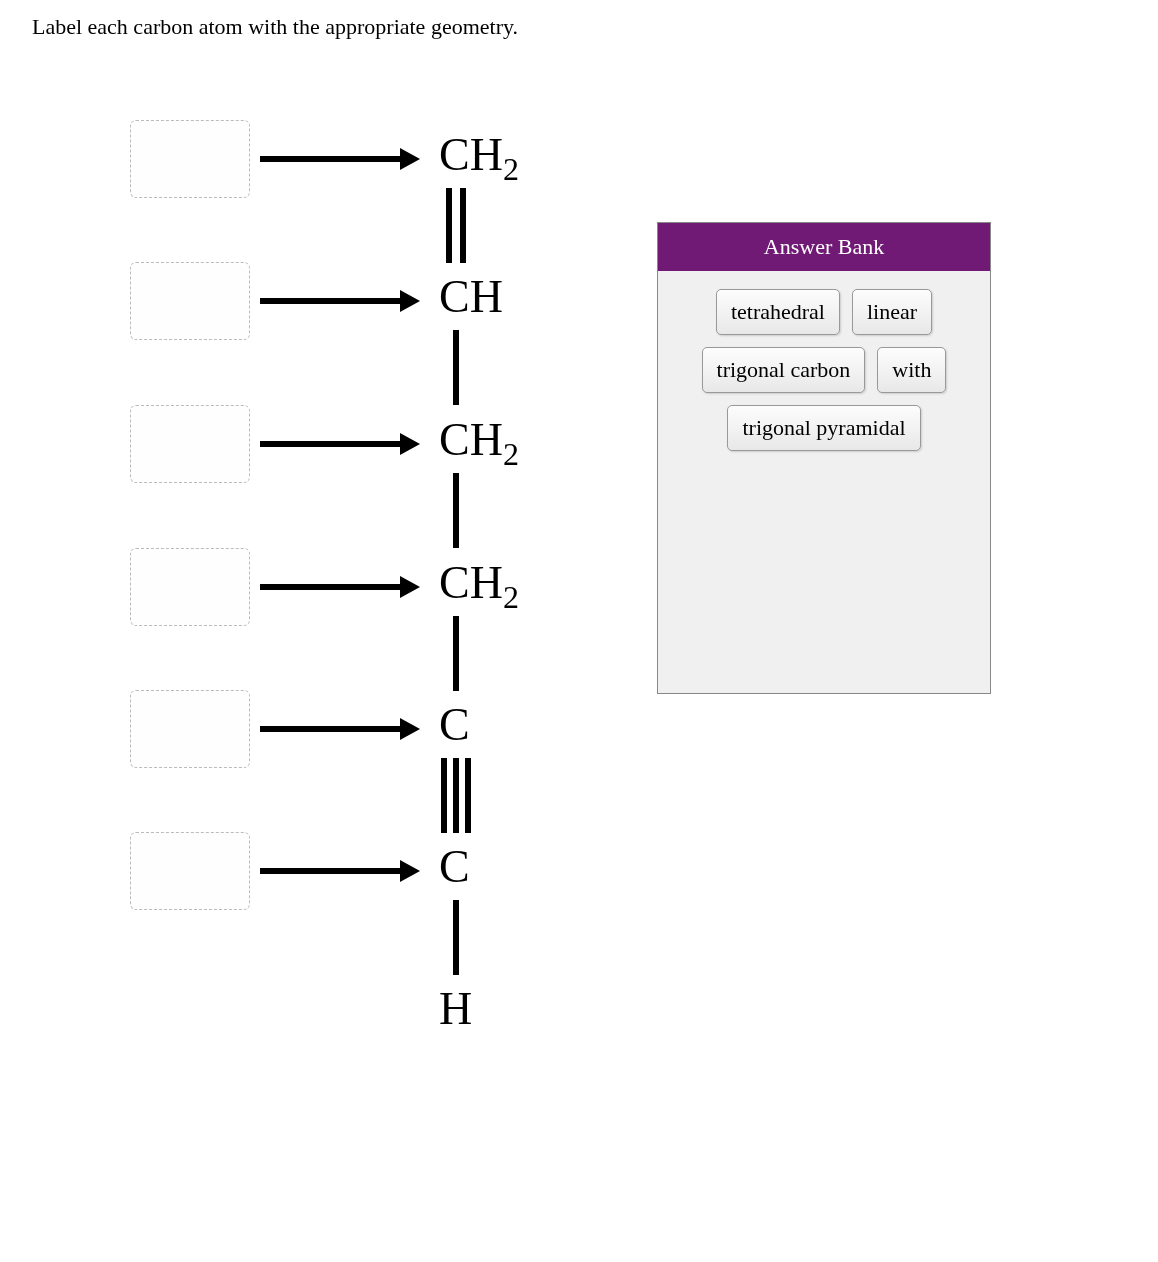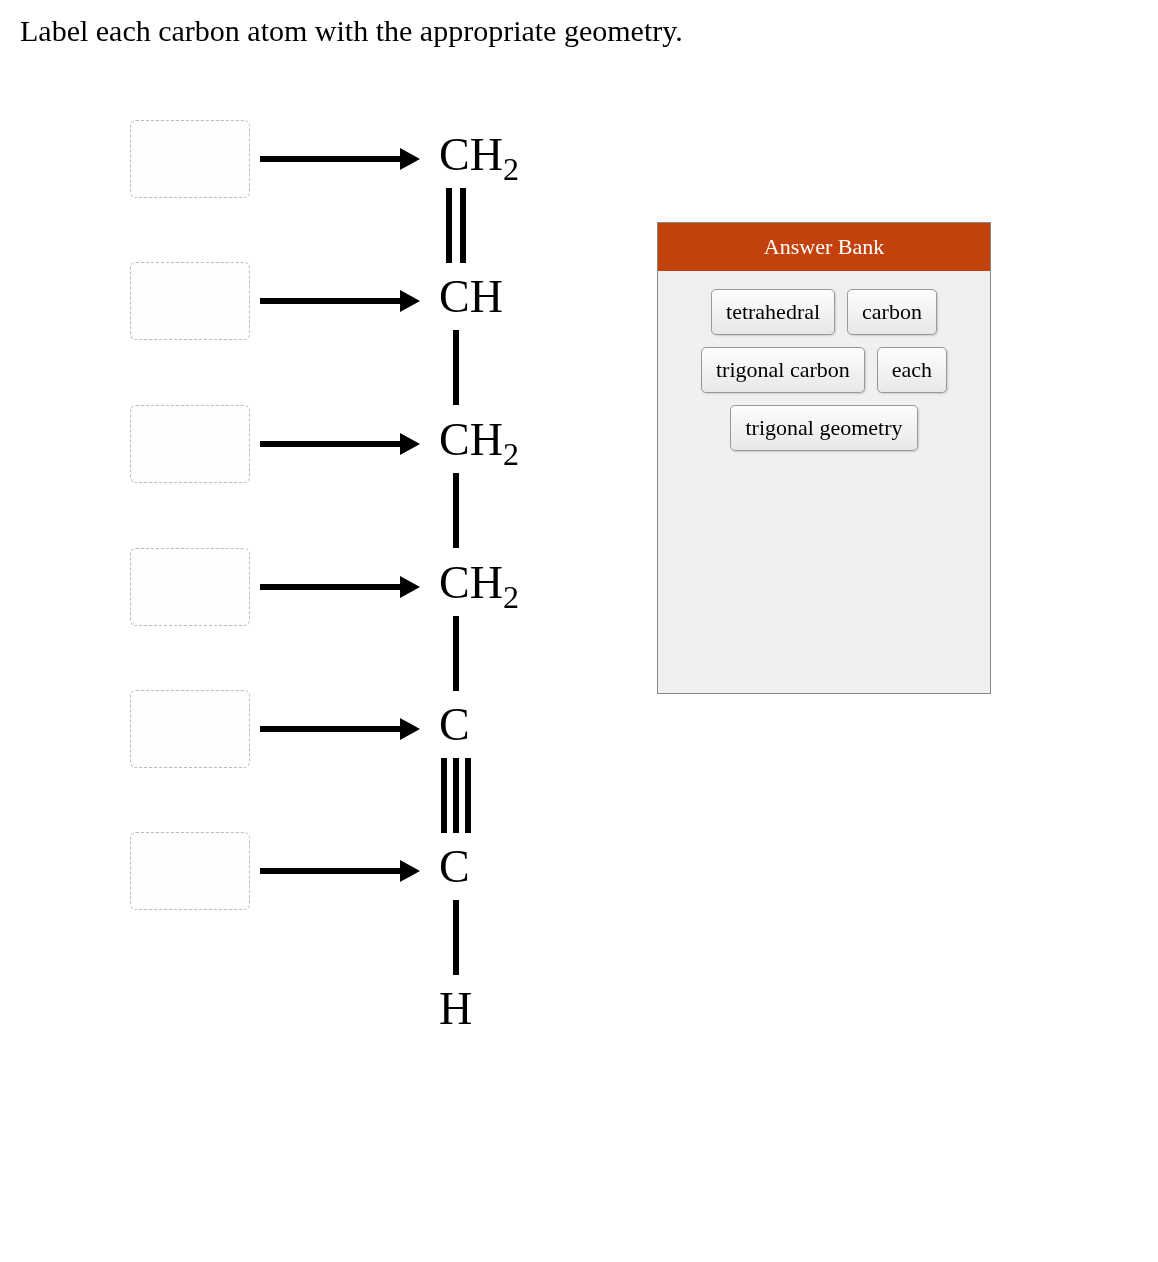--- a/index.html
+++ b/index.html
@@ -6,22 +6,22 @@
     body {
       font-family: Georgia, 'Times New Roman', serif;
       background: white;
       width: 1158px;
       height: 1262px;
       position: relative;
     }
     .question {
       position: absolute;
       top: 14px;
-      left: 20px;
-      font-size: 30px;
+      left: 32px;
+      font-size: 22px;
       color: #000;
     }
     .diagram-area {
       position: absolute;
       top: 110px;
       left: 130px;
       width: 480px;
       height: 1000px;
     }
     .drop-target {
@@ -58,21 +58,21 @@
     .answer-bank {
       position: absolute;
       top: 222px;
       left: 657px;
       width: 334px;
       height: 472px;
       background: #f0f0f0;
       border: 1px solid #888;
     }
     .answer-bank-header {
-      background: #c2410c;
+      background: #701a75;
       color: white;
       text-align: center;
       padding: 11px 0;
       font-size: 22px;
       font-family: 'Times New Roman', serif;
     }
     .answer-bank-body {
       padding: 18px 12px;
       display: flex;
       flex-wrap: wrap;
@@ -163,18 +163,18 @@
   <div class="bond" style="top:790px; height:75px;">
     <div class="bond-line" style="left:3px; height:75px;"></div>
   </div>
 
 </div>
 
 <div class="answer-bank">
   <div class="answer-bank-header">Answer Bank</div>
   <div class="answer-bank-body">
     <div class="answer-tile">tetrahedral</div>
-    <div class="answer-tile">carbon</div>
+    <div class="answer-tile">linear</div>
     <div class="answer-tile">trigonal carbon</div>
-    <div class="answer-tile">each</div>
-    <div class="answer-tile">trigonal geometry</div>
+    <div class="answer-tile">with</div>
+    <div class="answer-tile">trigonal pyramidal</div>
   </div>
 </div>
 
 </body></html>

